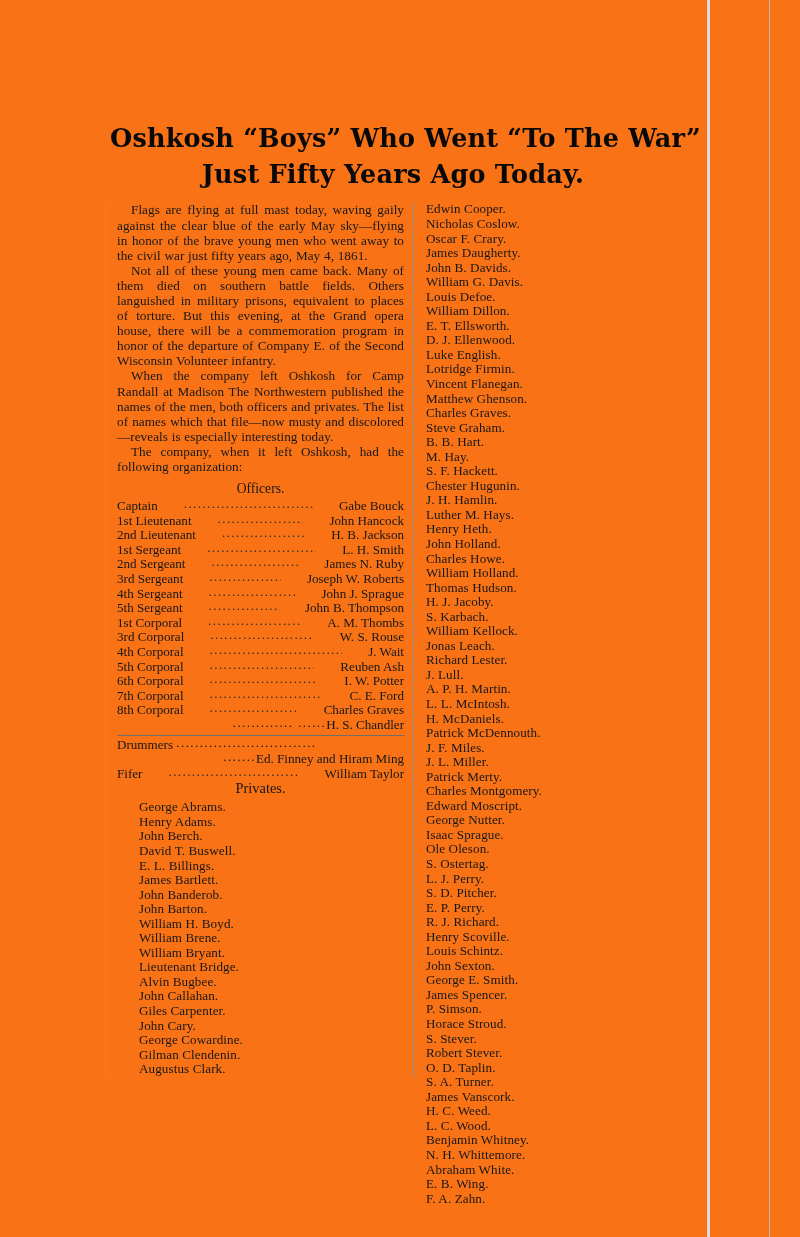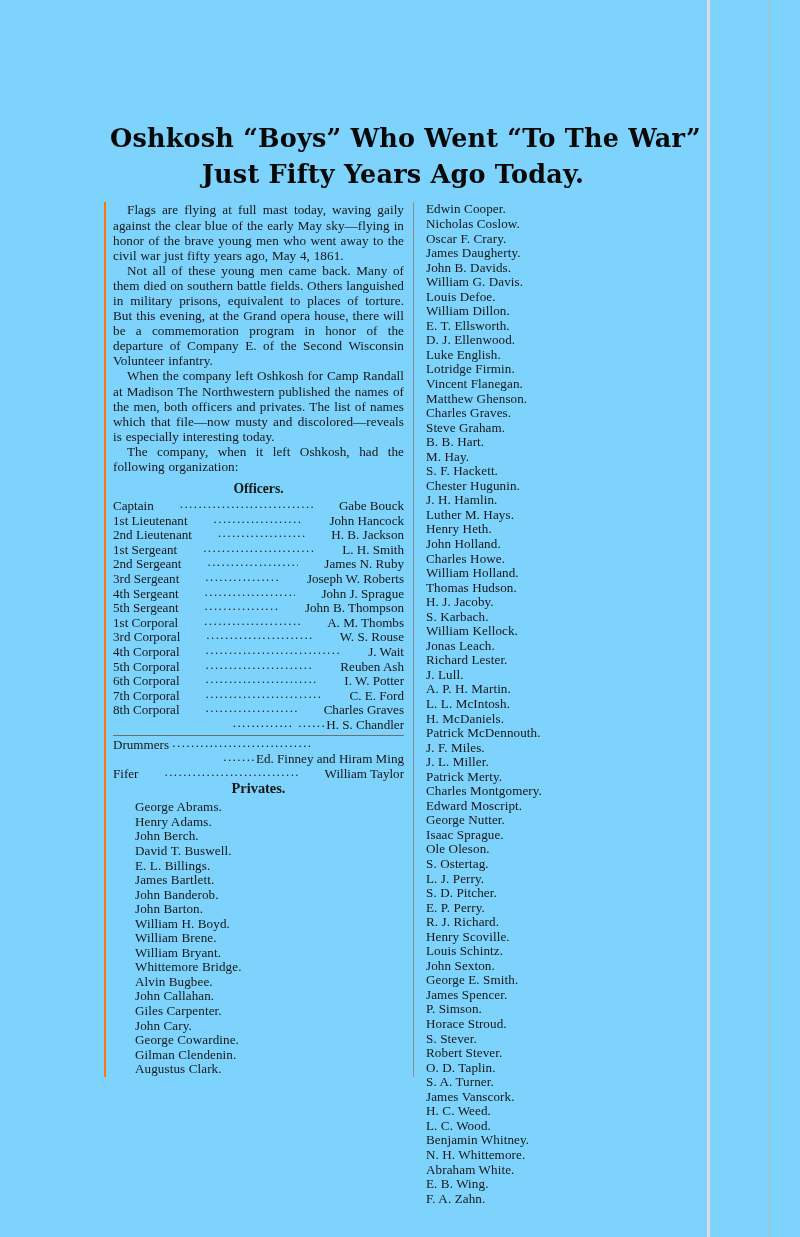--- a/index.html
+++ b/index.html
@@ -14,21 +14,21 @@
     position: relative;
     font-family: "Liberation Serif", "DejaVu Serif", serif;
     color: #1a1a1a;
     overflow: hidden;
   }
 
   
   #scan-page {
     position: absolute;
     inset: 0;
-    background: #7dd3fc;
+    background: #f97316;
   }
   
   .scan-artifact {
     position: absolute;
     top: 0;
     bottom: 0;
     width: 1px;
     background: #d9d9d9;
     pointer-events: none;
   }
@@ -63,21 +63,21 @@
     display: flex;
     align-items: flex-start;
     border-top: 0;
   }
   .col {
     box-sizing: border-box;
   }
   .col-left {
     width: 310px;
     padding-right: 9px;
-    border-left: 2px solid #f97316;
+    border-left: 6px solid #f97316;
     border-right: 1px solid #8d8d8d;
     padding-left: 7px;
   }
   .col-right {
     width: 268px;
     padding-left: 11px;
   }
 
   
   .para {
@@ -88,21 +88,21 @@
     margin: 0;
     font-family: "Liberation Serif", serif;
     letter-spacing: 0.05px;
     word-spacing: 0.4px;
   }
   .para + .para { margin-top: 0px; }
 
   
   .section-head {
     text-align: center;
-    font-weight: bold;
+    font-weight: normal;
     font-size: 13.6px;
     line-height: 15px;
     margin: 7px 0 3px 0;
     font-family: "Liberation Serif", serif;
   }
   .section-head.privates-head {
     margin: 0 0 4px 0;
     font-size: 14.4px;
   }
 
@@ -312,21 +312,21 @@
             <li>Henry Adams.</li>
             <li>John Berch.</li>
             <li>David T. Buswell.</li>
             <li>E. L. Billings.</li>
             <li>James Bartlett.</li>
             <li>John Banderob.</li>
             <li>John Barton.</li>
             <li>William H. Boyd.</li>
             <li>William Brene.</li>
             <li>William Bryant.</li>
-            <li>Whittemore Bridge.</li>
+            <li>Lieutenant Bridge.</li>
             <li>Alvin Bugbee.</li>
             <li>John Callahan.</li>
             <li>Giles Carpenter.</li>
             <li>John Cary.</li>
             <li>George Cowardine.</li>
             <li>Gilman Clendenin.</li>
             <li>Augustus Clark.</li>
           </ul>
 
       </section>

